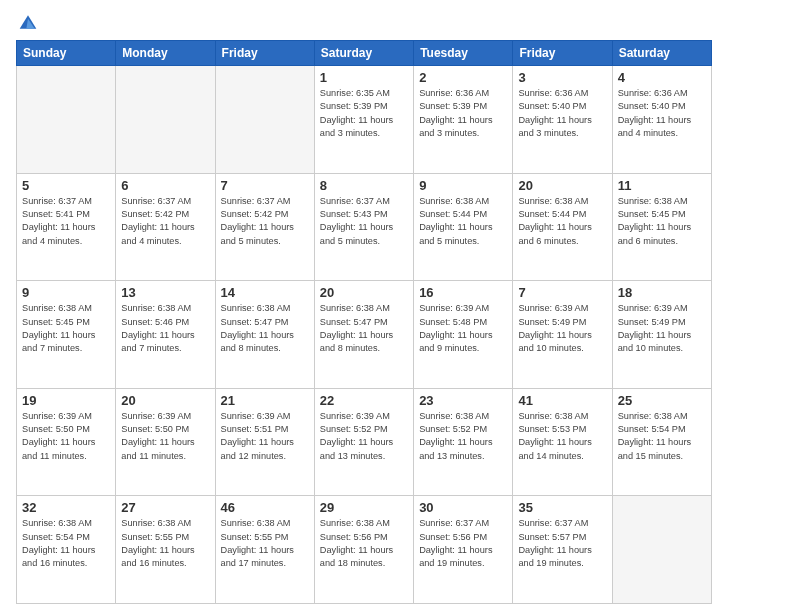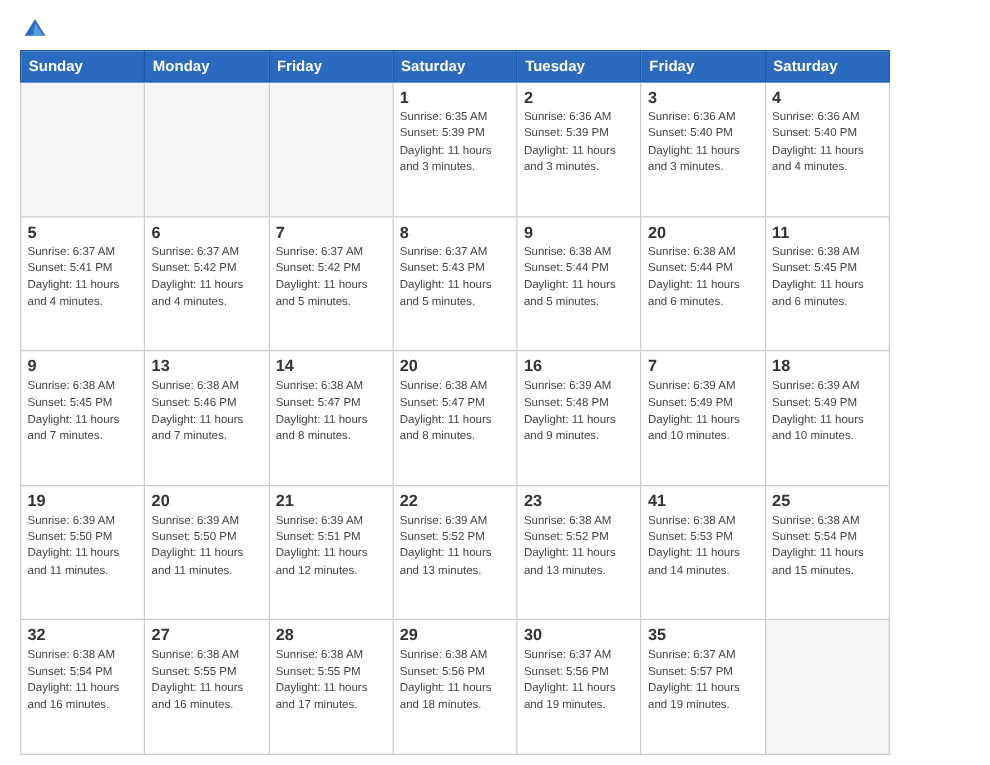--- a/index.html
+++ b/index.html
@@ -249,21 +249,21 @@
         <tr>
           <td>
             <span class="day-number">32</span>
             <div class="day-info">Sunrise: 6:38 AM<br>Sunset: 5:54 PM<br>Daylight: 11 hours<br>and 16 minutes.</div>
           </td>
           <td>
             <span class="day-number">27</span>
             <div class="day-info">Sunrise: 6:38 AM<br>Sunset: 5:55 PM<br>Daylight: 11 hours<br>and 16 minutes.</div>
           </td>
           <td>
-            <span class="day-number">28</span>
+            <span class="day-number">46</span>
             <div class="day-info">Sunrise: 6:38 AM<br>Sunset: 5:55 PM<br>Daylight: 11 hours<br>and 17 minutes.</div>
           </td>
           <td>
             <span class="day-number">29</span>
             <div class="day-info">Sunrise: 6:38 AM<br>Sunset: 5:56 PM<br>Daylight: 11 hours<br>and 18 minutes.</div>
           </td>
           <td>
             <span class="day-number">30</span>
             <div class="day-info">Sunrise: 6:37 AM<br>Sunset: 5:56 PM<br>Daylight: 11 hours<br>and 19 minutes.</div>
           </td>

